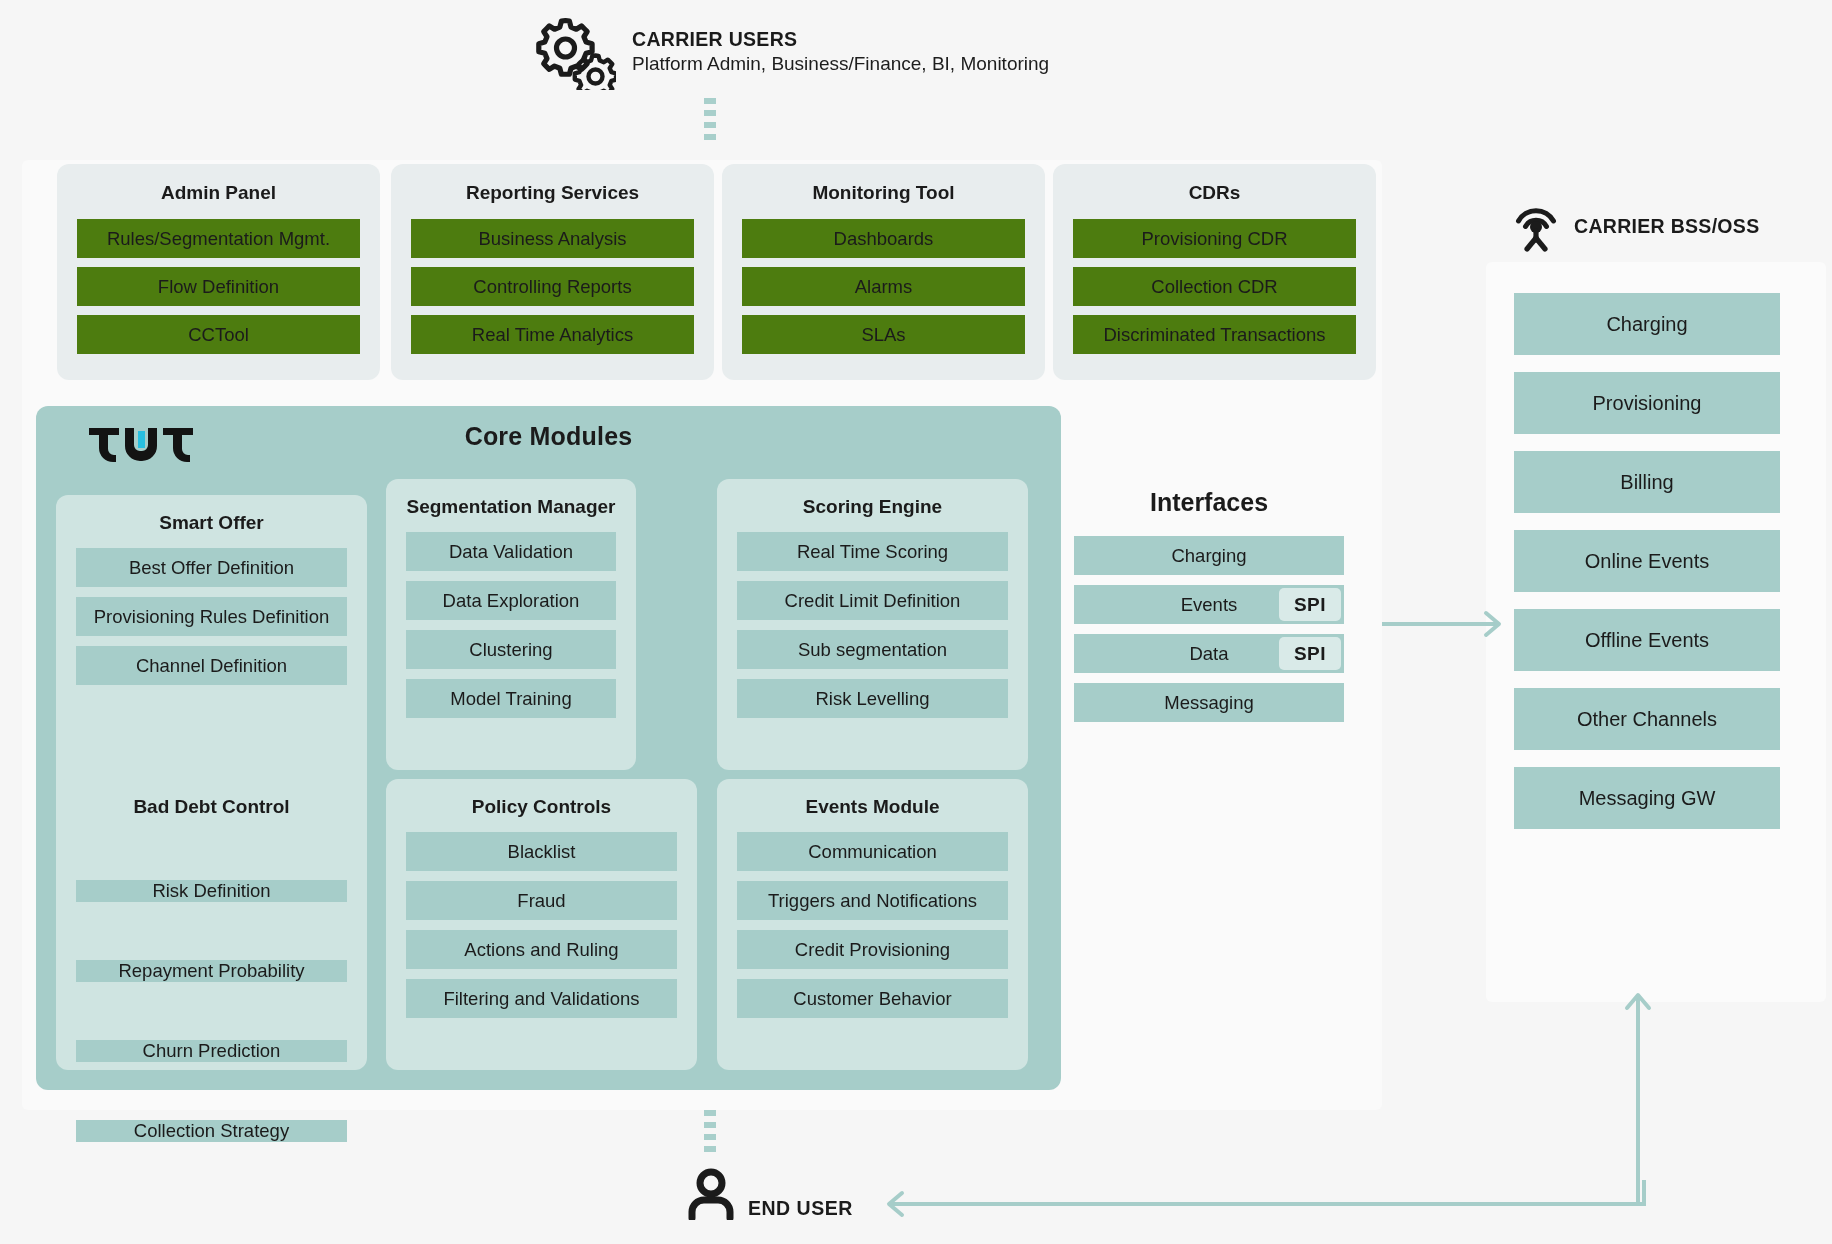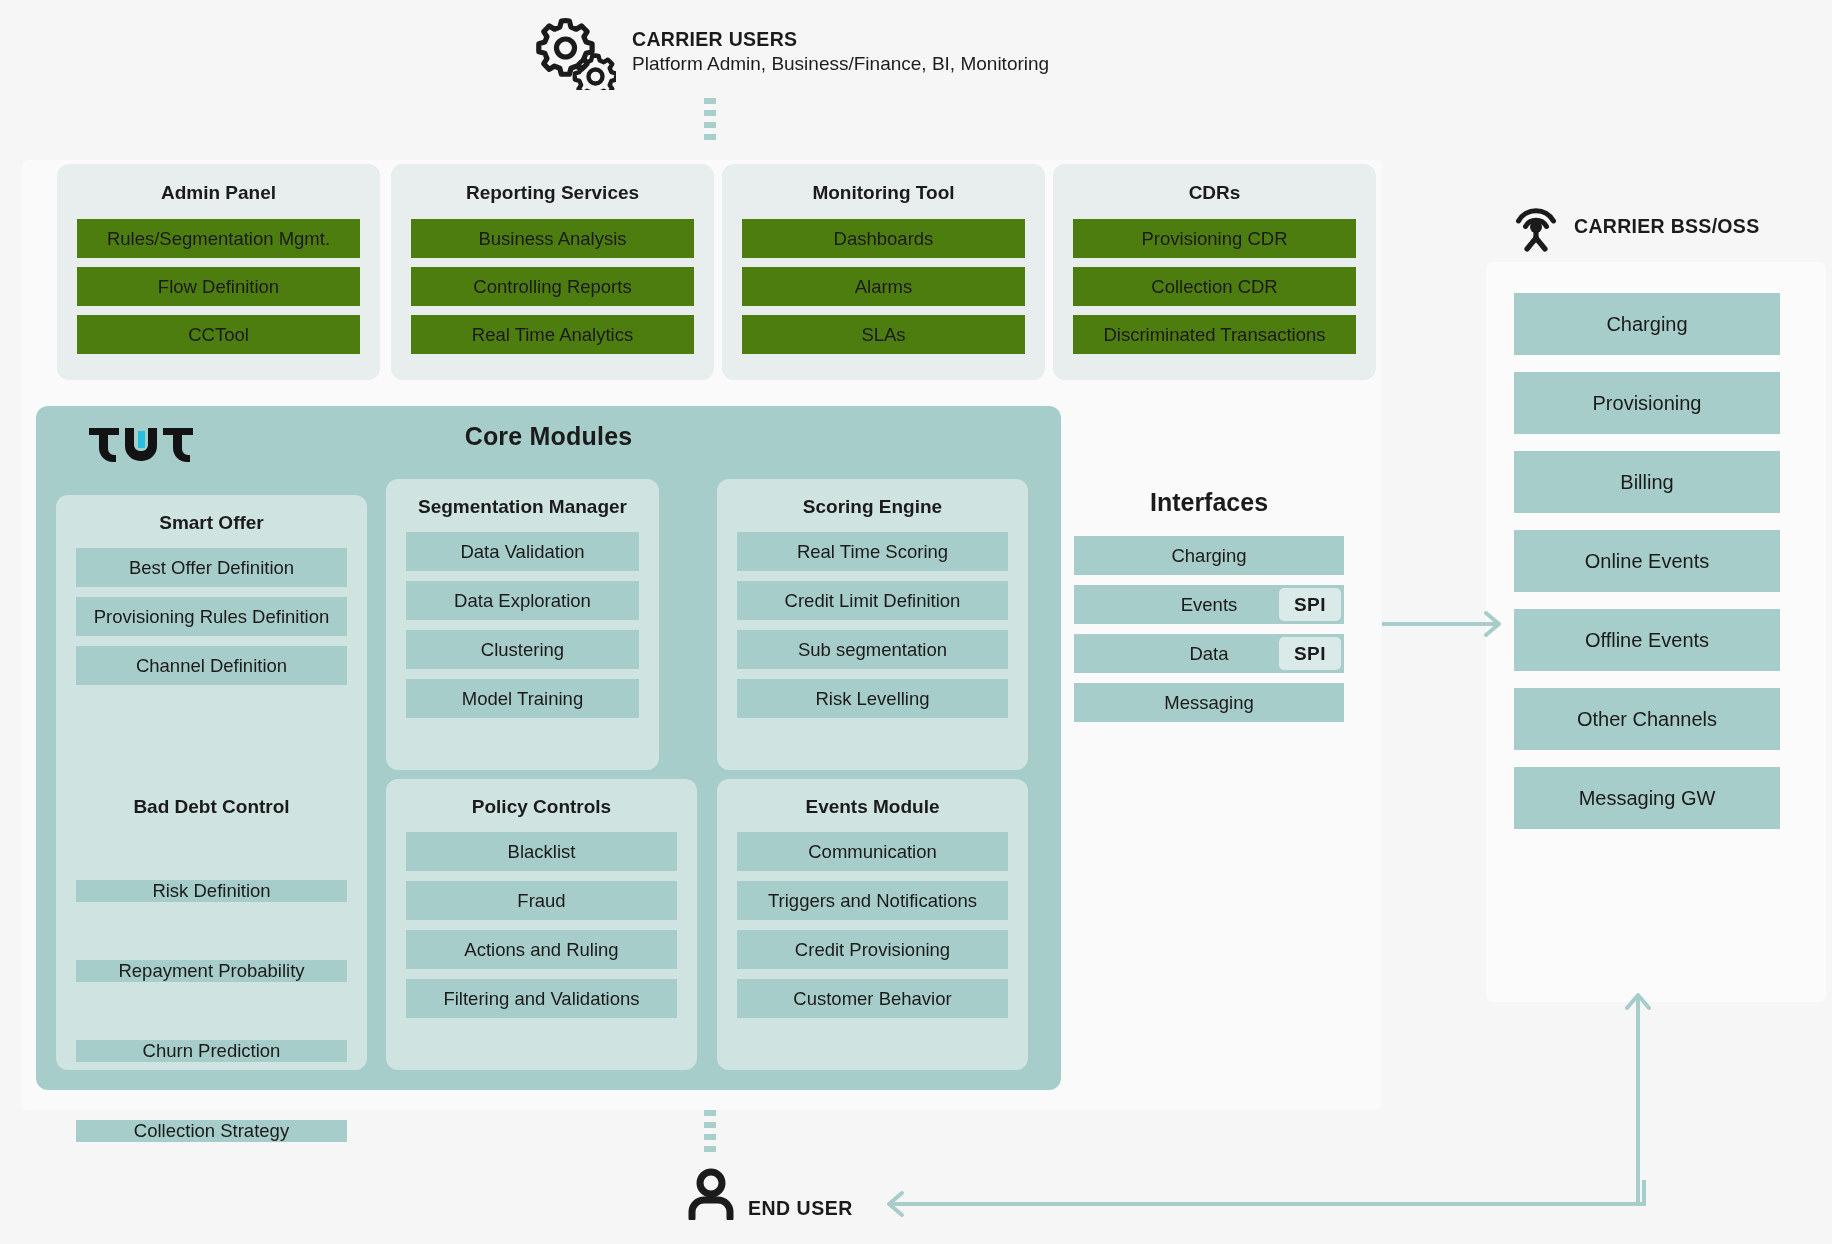--- a/index.html
+++ b/index.html
@@ -186,21 +186,21 @@
     <div class="core-title">Core Modules</div>
   </div>
 
   <div class="card card-teal" style="left:56px;top:479px;width:311px;height:315px;margin-top:16px;">
     <div class="card-title">Smart Offer</div>
     <div class="chip">Best Offer Definition</div>
     <div class="chip">Provisioning Rules Definition</div>
     <div class="chip">Channel Definition</div>
   </div>
 
-  <div class="card card-teal" style="left:386px;top:479px;width:273px;height:291px;">
+  <div class="card card-teal" style="left:386px;top:479px;width:250px;height:291px;">
     <div class="card-title">Segmentation Manager</div>
     <div class="chip">Data Validation</div>
     <div class="chip">Data Exploration</div>
     <div class="chip">Clustering</div>
     <div class="chip">Model Training</div>
   </div>
 
   <div class="card card-teal" style="left:717px;top:479px;width:311px;height:291px;">
     <div class="card-title">Scoring Engine</div>
     <div class="chip">Real Time Scoring</div>

